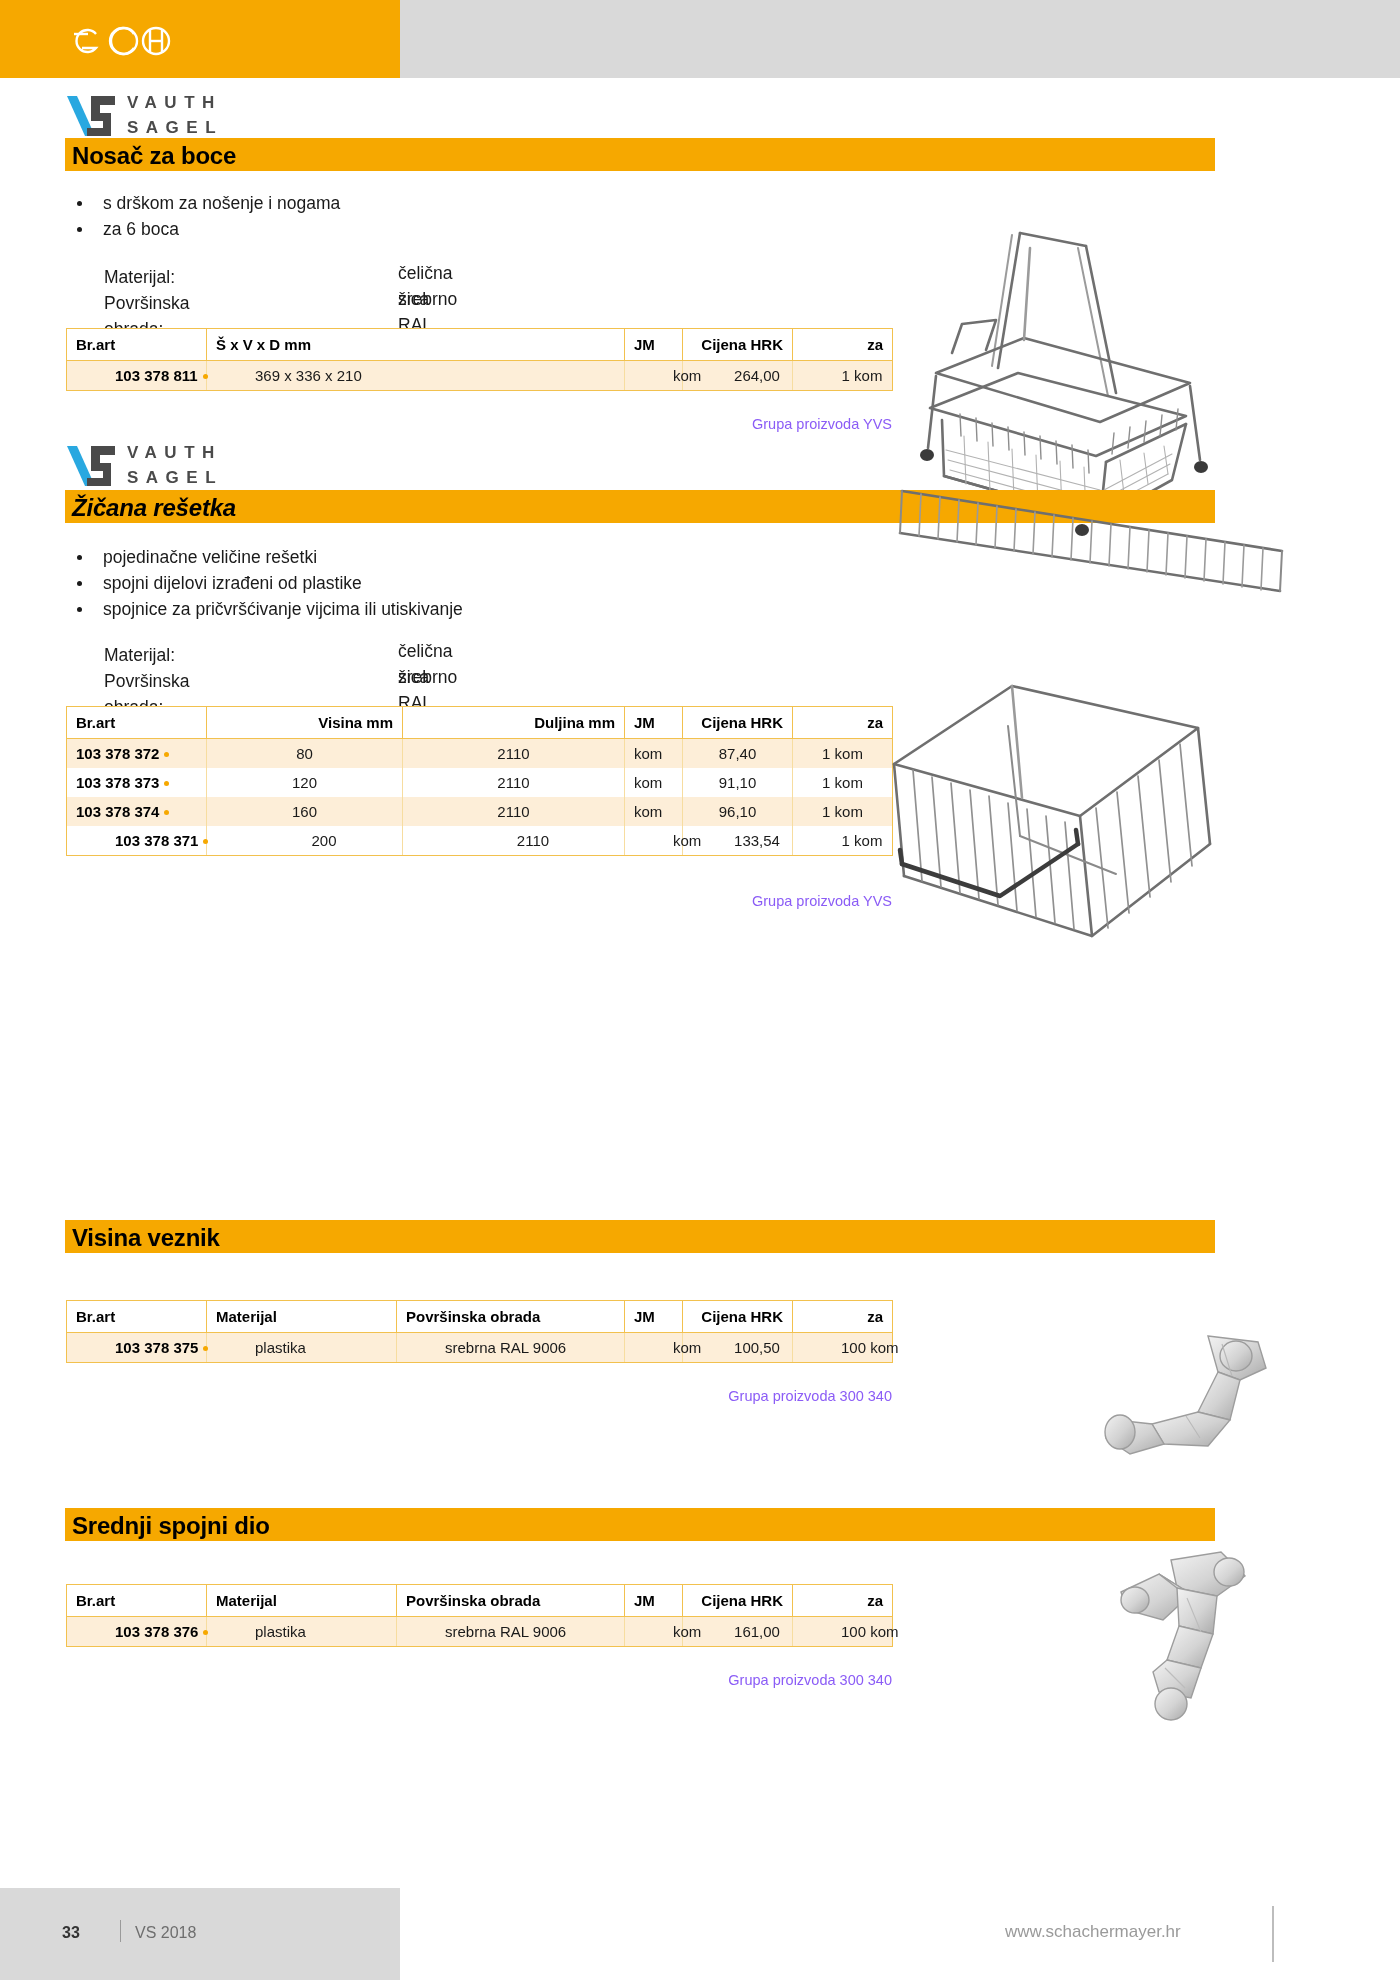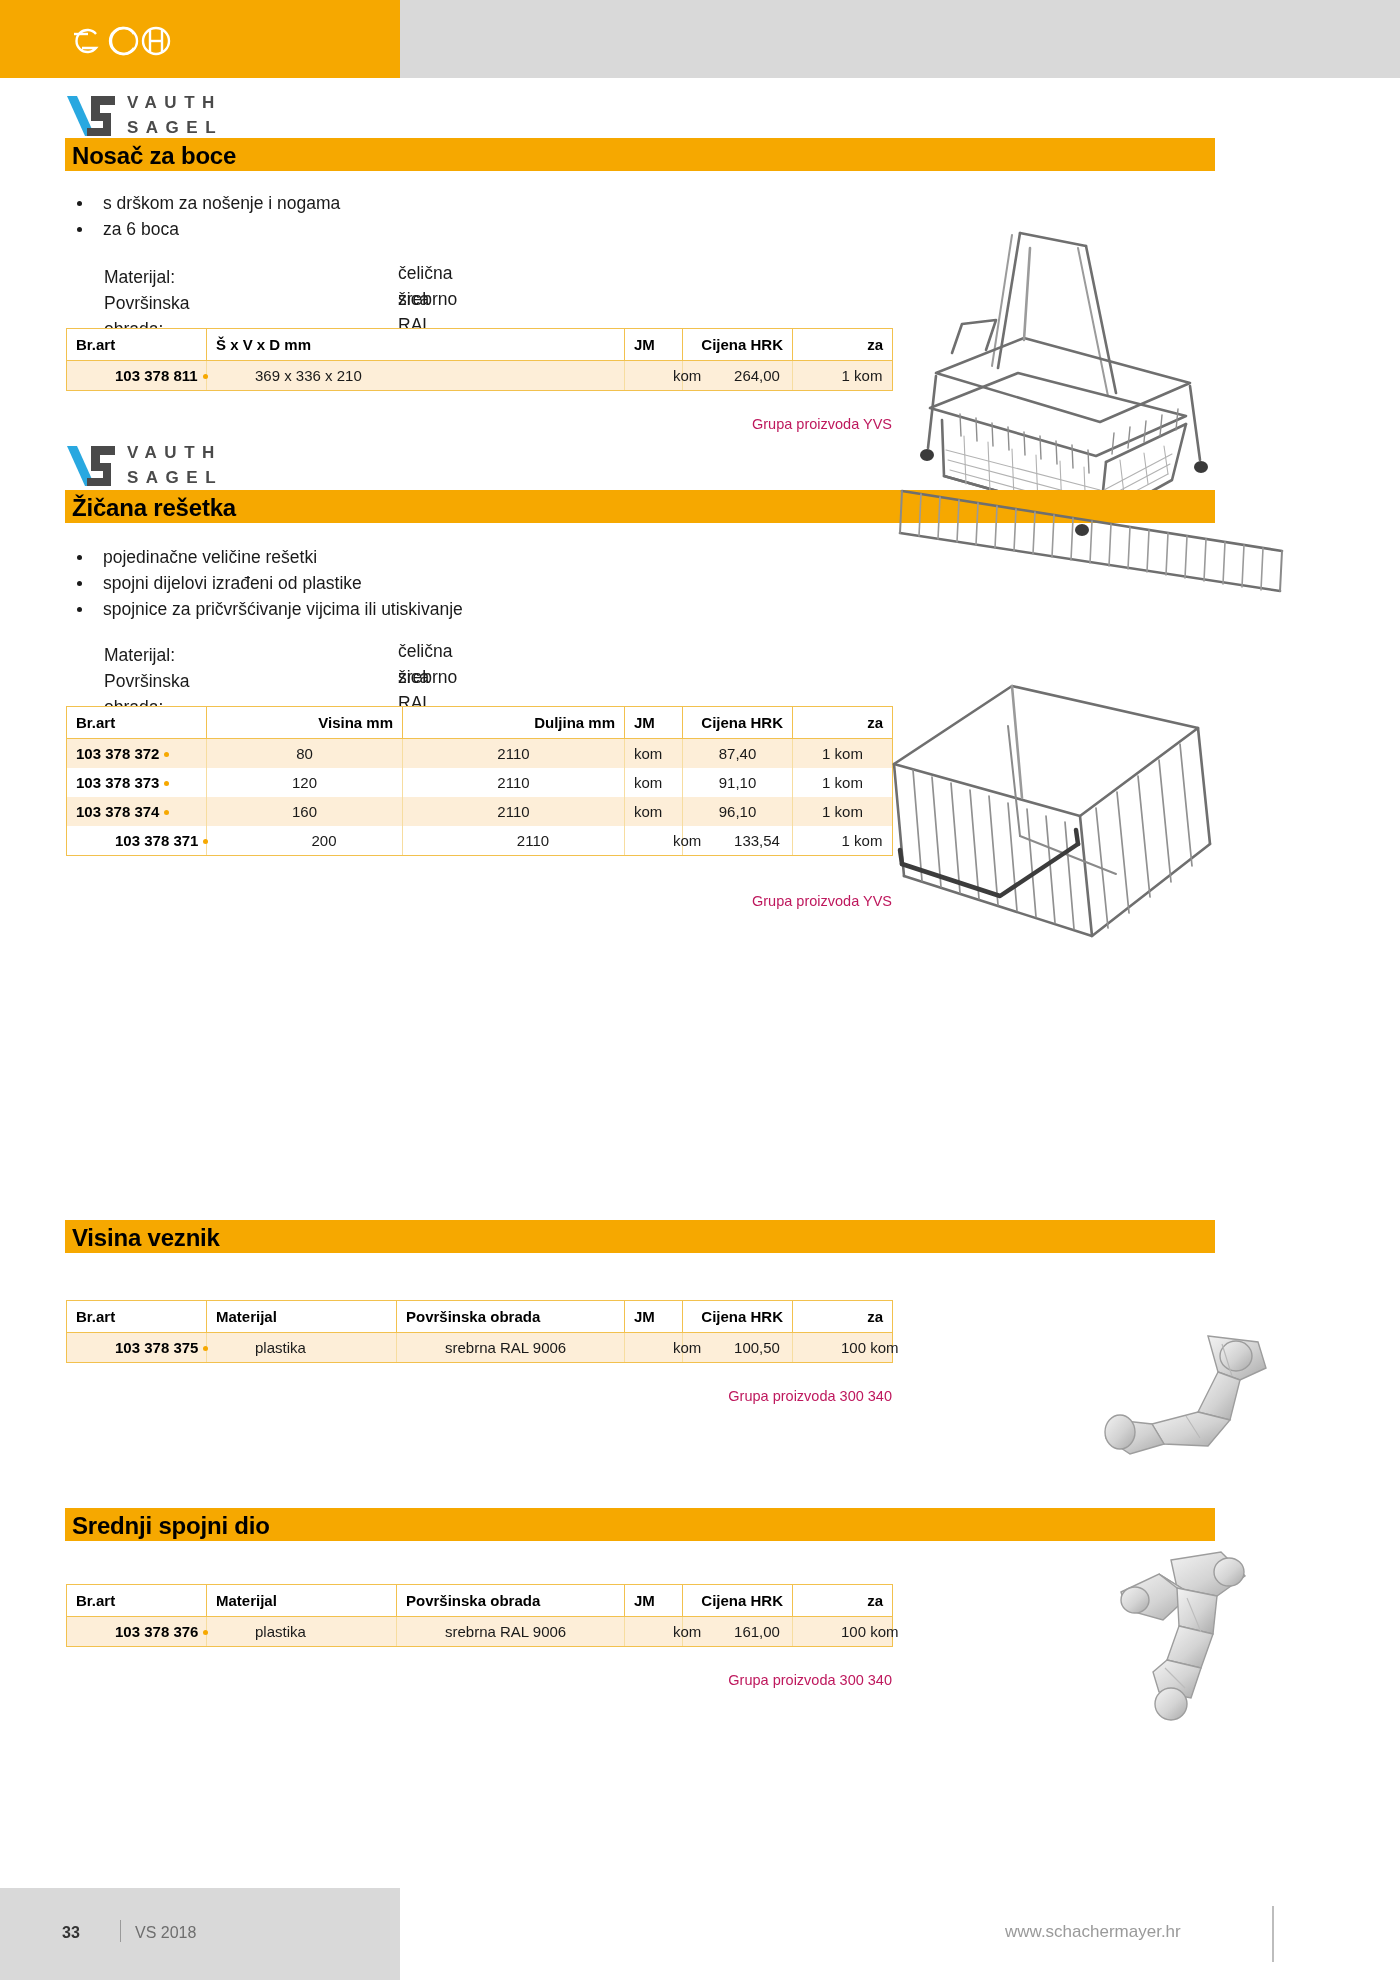--- a/index.html
+++ b/index.html
@@ -82,21 +82,21 @@
   table.pt td.r{text-align:center;}
   table.pt td.artno{font-weight:700;color:#000;position:relative;}
   table.pt td.artno .dot{
     display:inline-block;width:5px;height:5px;border-radius:50%;
     background:#f6a800;margin-left:5px;vertical-align:2px;
   }
   table.pt .edgeL{border-left:1.5px solid #f2c14e;}
   table.pt .edgeR{border-right:1.5px solid #f2c14e;}
 
   .grupa{
-    position:absolute;font-size:14.5px;color:#be185d;text-align:right;
+    position:absolute;font-size:14.5px;color:#8b5cf6;text-align:right;
   }
 
   
   .photo{position:absolute;}
   .photo svg{display:block;}
 
   
   .footer{position:absolute;left:0;top:1858px;width:1400px;height:122px;}
   .footer-grey{position:absolute;left:0;top:30px;width:400px;height:92px;background:#d9d9d9;}
   .footer-pg{position:absolute;left:62px;top:66px;font-size:16px;font-weight:700;color:#333;}
@@ -272,21 +272,21 @@
         <rect x="38" y="21" width="8" height="23" fill="#4a4a4a"></rect>
         <rect x="22" y="36" width="24" height="8" fill="#4a4a4a"></rect>
       </svg>
     </div>
     <div class="vs-words">
       <div class="vs-line">VAUTH</div>
       <div class="vs-line">SAGEL</div>
     </div>
   </div>
 
-  <div class="titlebar" style="top:412px;">
+  <div class="titlebar" style="top:412px;font-style:italic;">
     <div class="t">Žičana rešetka</div>
   </div>
 
   <ul class="bullets" style="top:466px;">
     <li>pojedinačne veličine rešetki</li>
     <li>spojni dijelovi izrađeni od plastike</li>
     <li>spojnice za pričvršćivanje vijcima ili utiskivanje</li>
   </ul>
 
   <div class="matblock" style="top:560px;">

